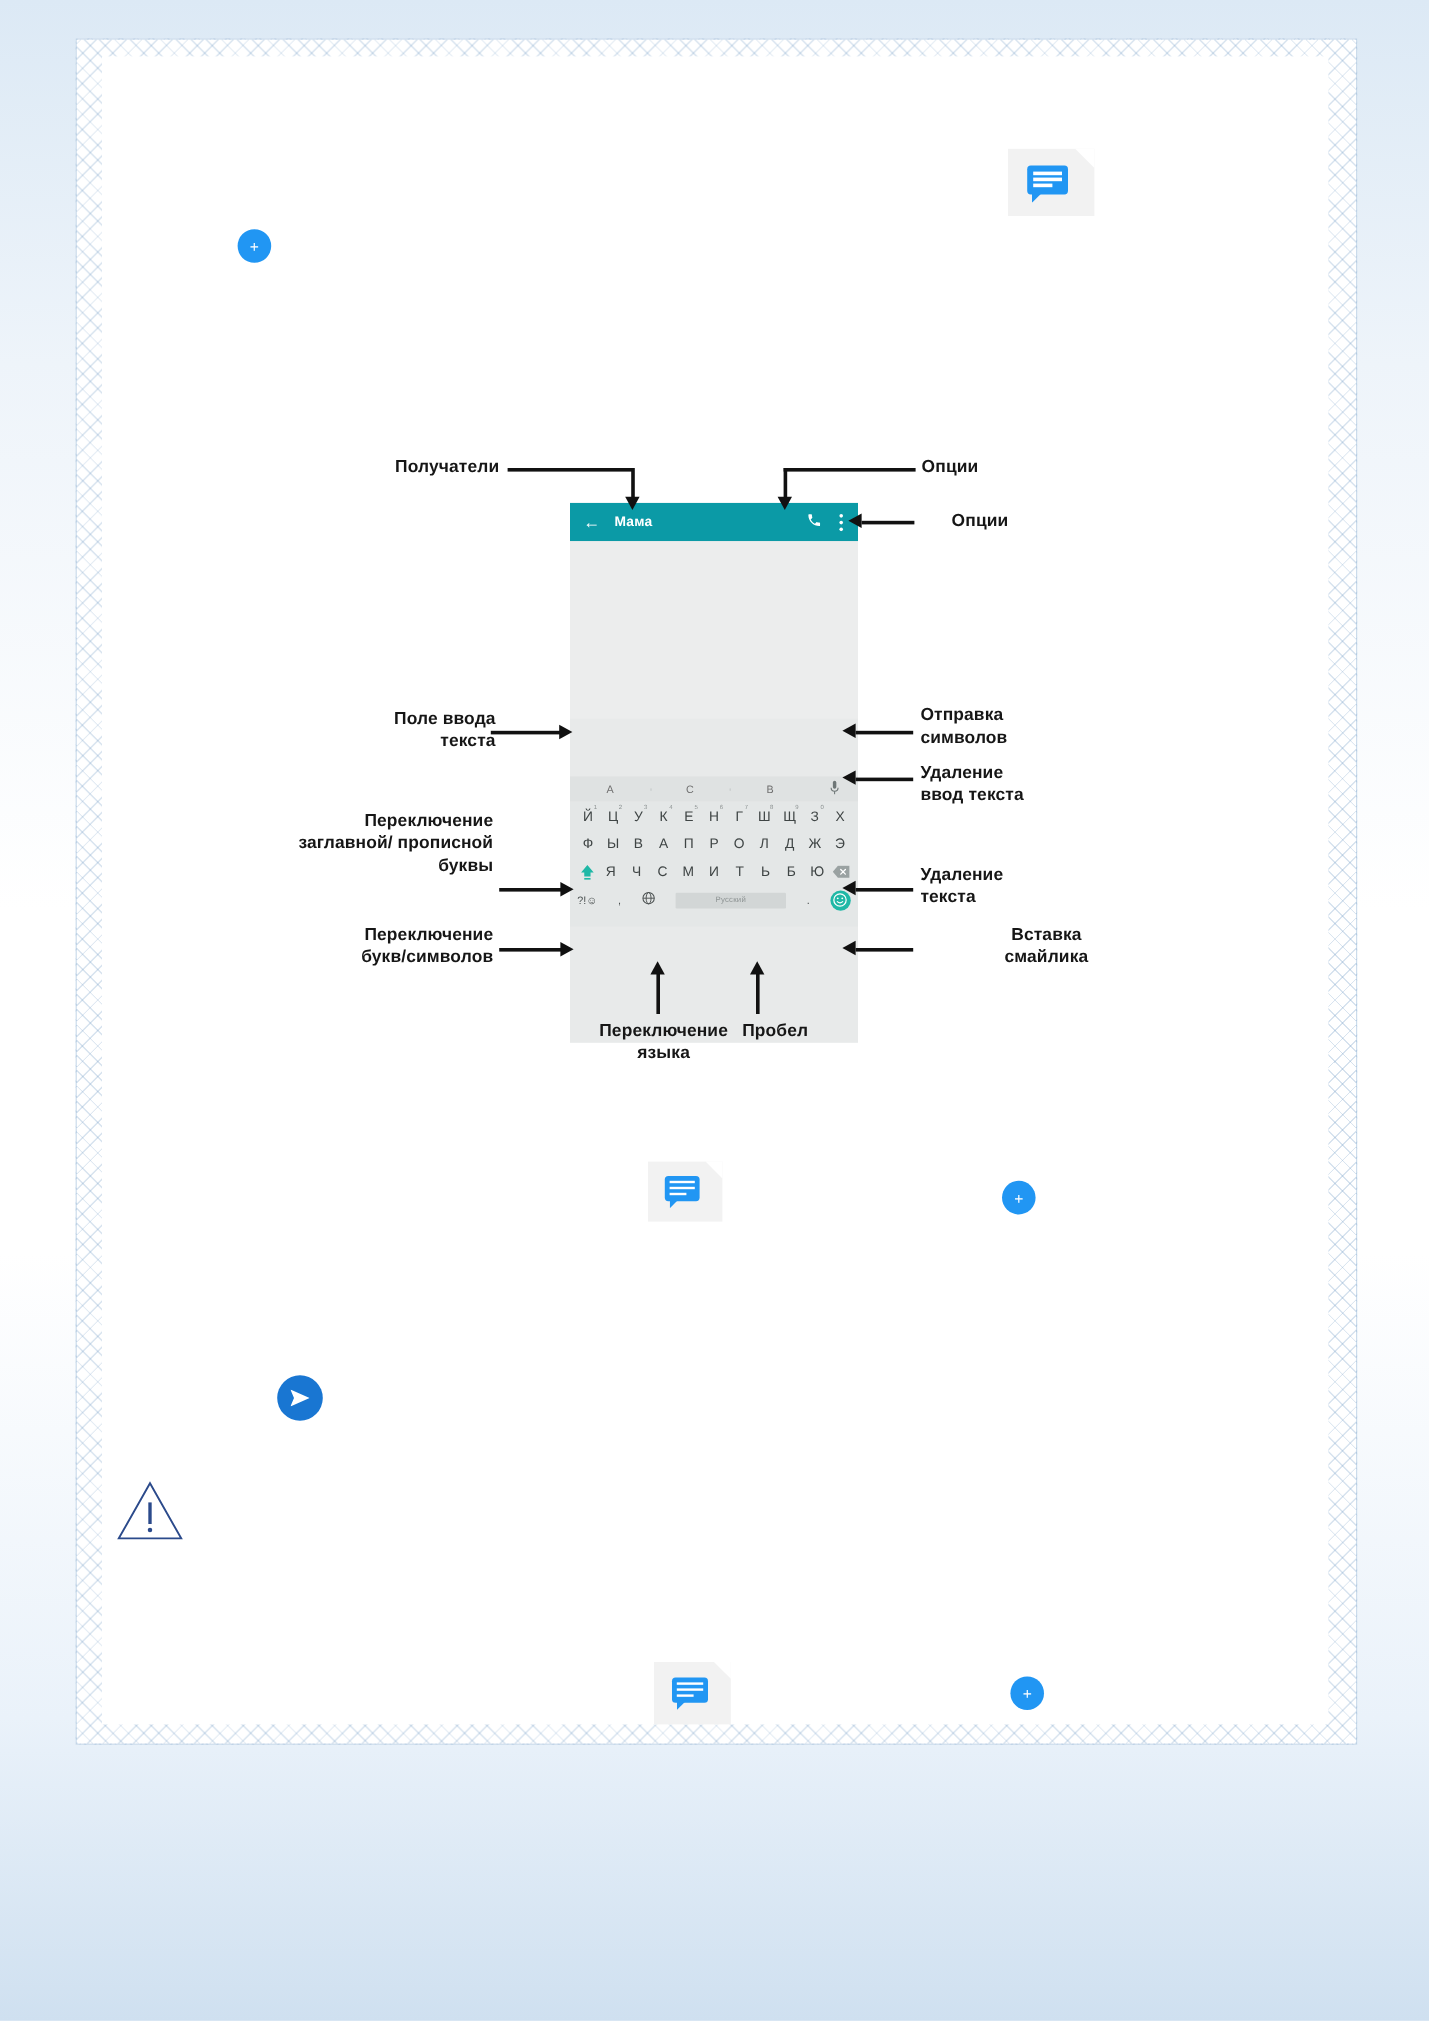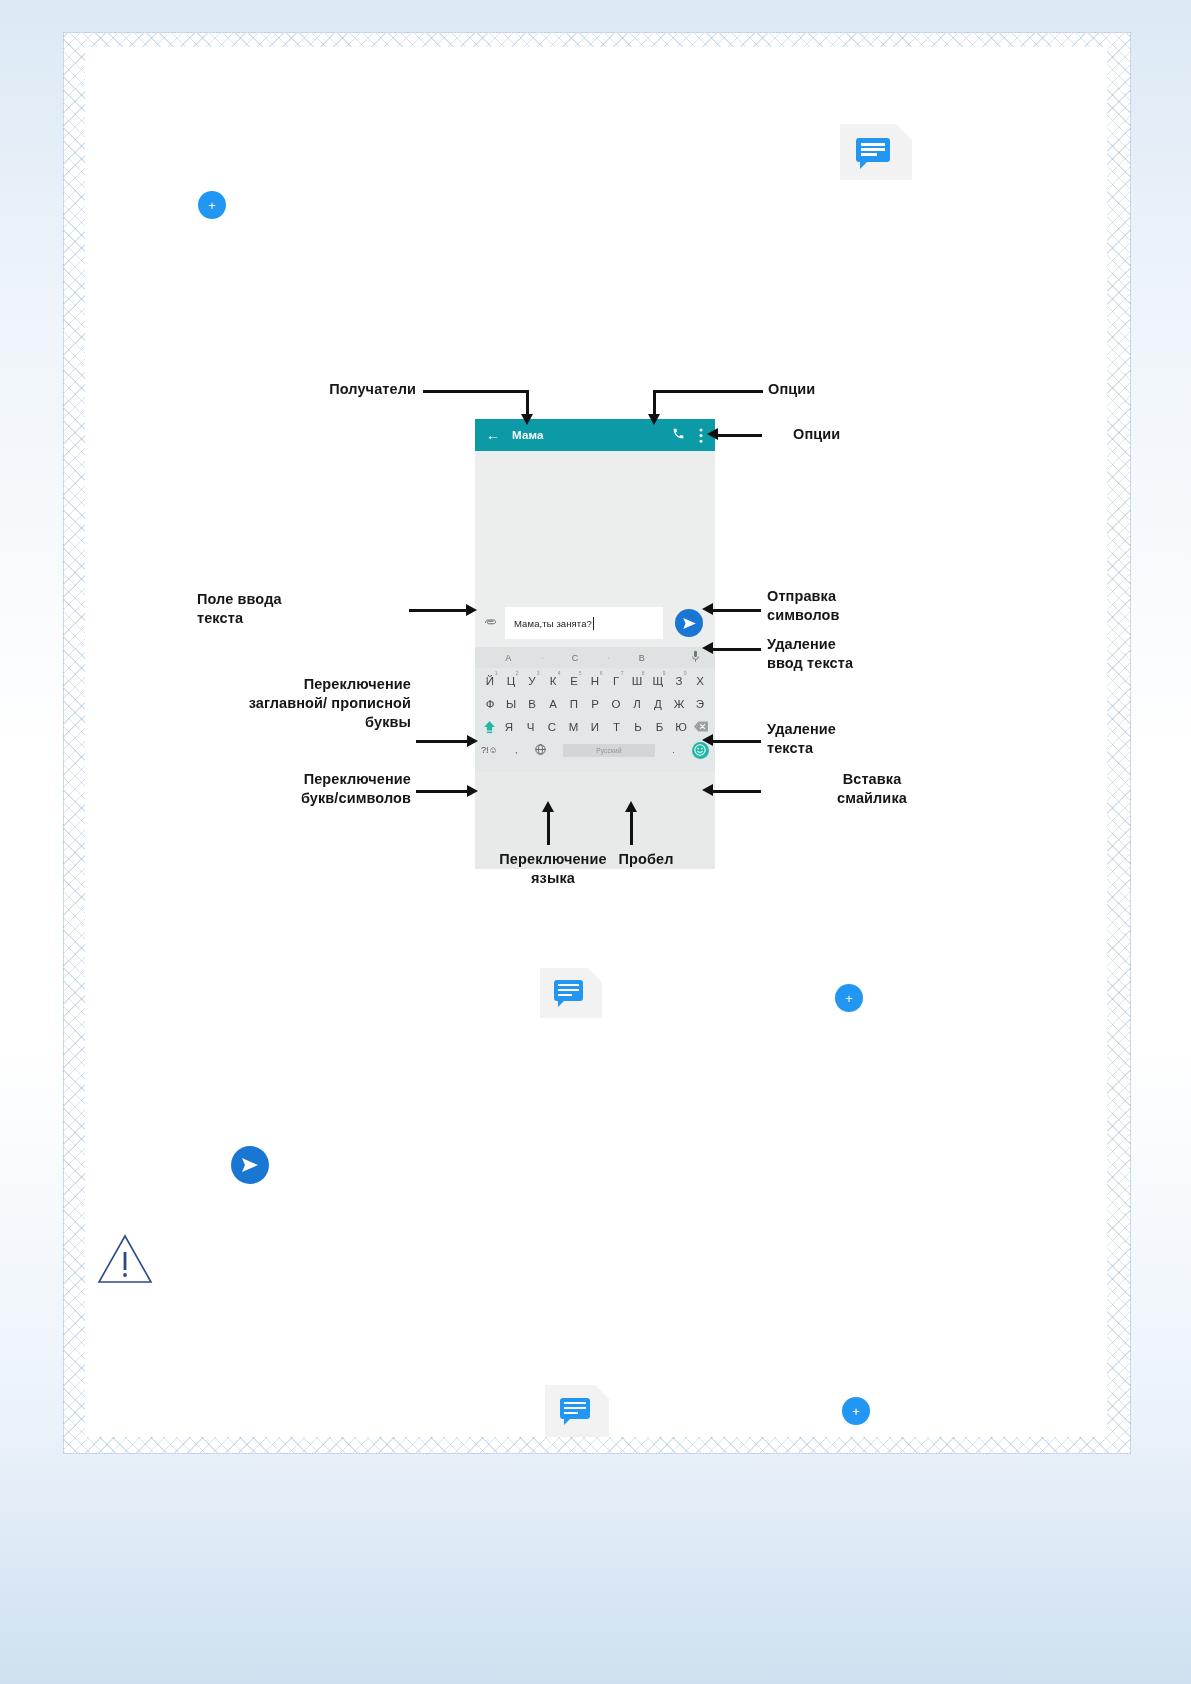--- a/index.html
+++ b/index.html
@@ -206,38 +206,20 @@
         <svg width="4" height="15" viewBox="0 0 4 16">
             <circle cx="2" cy="2" r="1.6" fill="#fff"></circle>
             <circle cx="2" cy="8" r="1.6" fill="#fff"></circle>
             <circle cx="2" cy="14" r="1.6" fill="#fff"></circle>
           </svg>
       </span>
     </div>
 
     <div id="thread"></div>
 
-    <div id="composer">
-      <div id="clip">
-        <svg width="15" height="11" viewBox="0 0 24 16">
-            <path d="M4 8c0-2.2 1.8-4 4-4h9c1.7 0 3 1.3 3 3s-1.3 3-3 3H9c-1.1 0-2-.9-2-2s.9-2 2-2h7" fill="none" stroke="#6b6b6b" stroke-width="1.6" stroke-linecap="round"></path>
-          </svg>
-      </div>
-      <div id="textbox">
-        <span class="txt">Мама,ты занята?</span>
-        <span class="caret"></span>
-      </div>
-      <div id="sendwrap">
-        <div id="sendbtn">
-          <svg width="13" height="11" viewBox="0 0 16 14">
-            <path d="M0 0 L16 7 L0 14 L3 7 Z" fill="#ffffff"></path>
-          </svg>
-        </div>
-      </div>
-    </div>
 
     <div id="suggest">
       <div class="s">А</div>
       <div class="s">С</div>
       <div class="s">В</div>
       <div class="mic">
         <svg width="9" height="13" viewBox="0 0 12 18">
             <rect x="4" y="1" width="4" height="9" rx="2" fill="#6e7676"></rect>
             <path d="M2 9a4 4 0 0 0 8 0" fill="none" stroke="#6e7676" stroke-width="1.3"></path>
             <rect x="5.4" y="13" width="1.2" height="3.4" fill="#6e7676"></rect>
@@ -331,21 +313,21 @@
 
   <div class="callout" style="left:627px;top:65px;width:110px;text-align:left;">Опции</div>
   <div class="leader" style="left:512px;top:75px;width:110px;height:2.5px;"></div>
   <div class="leader" style="left:512px;top:75px;width:2.5px;height:26px;"></div>
   <div class="arrowhead ah-down" style="left:507px;top:99px;"></div>
 
   <div class="callout" style="left:652px;top:110px;width:110px;text-align:left;">Опции</div>
   <div class="leader" style="left:577px;top:119px;width:44px;height:2.5px;"></div>
   <div class="arrowhead ah-left" style="left:566px;top:113px;"></div>
 
-  <div class="callout" style="left:56px;top:275px;width:200px;">
+  <div class="callout" style="left:72px;top:275px;width:200px;text-align:right;">
     <div>Поле ввода</div>
     <div>текста</div>
   </div>
   <div class="leader" style="left:268px;top:294px;width:58px;height:2.5px;"></div>
   <div class="arrowhead ah-right" style="left:325px;top:289px;"></div>
 
   <div class="callout" style="left:626px;top:272px;width:210px;text-align:left;">
     <div>Отправка</div>
     <div>символов</div>
   </div>

